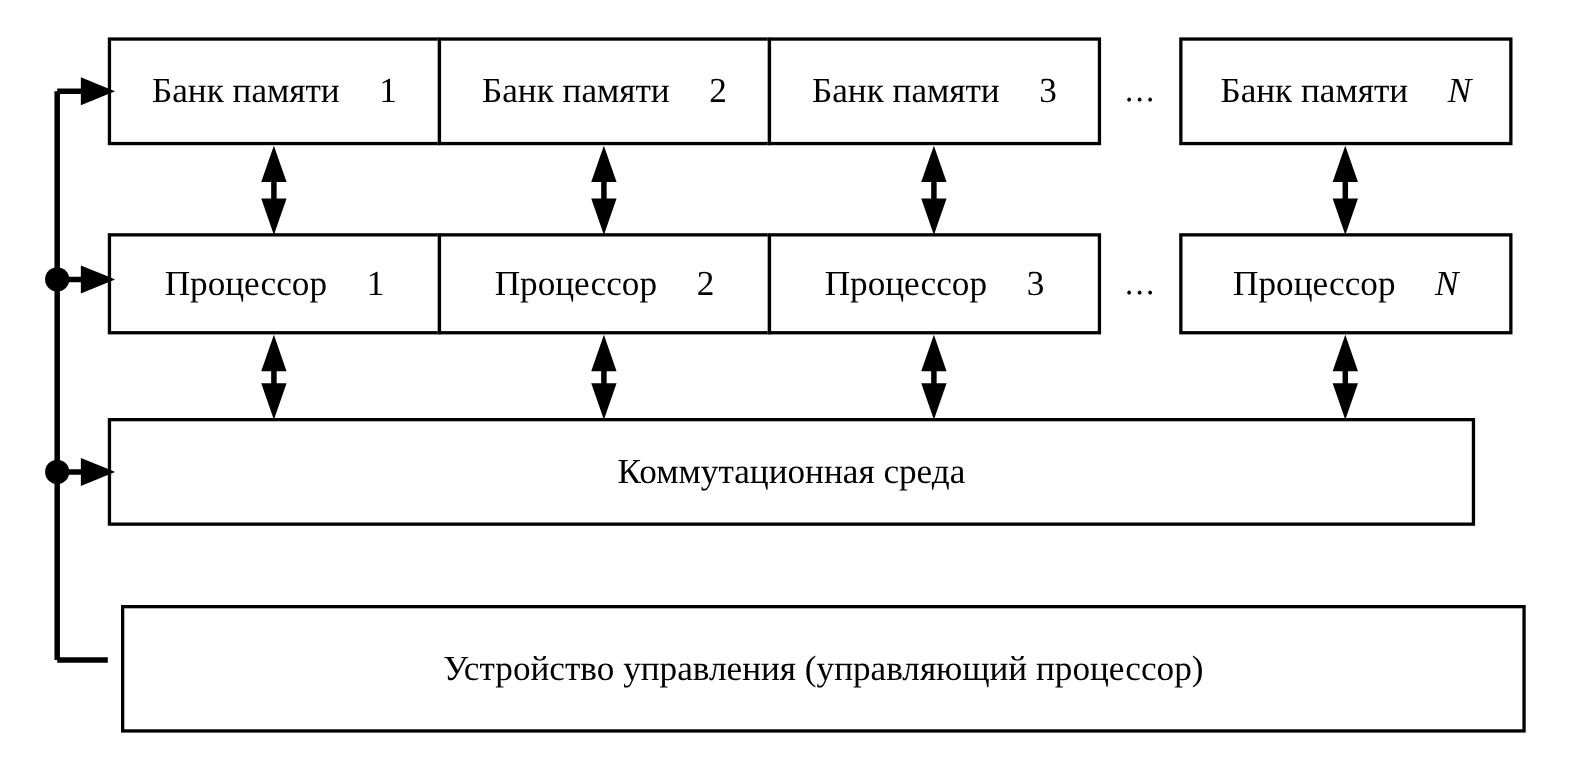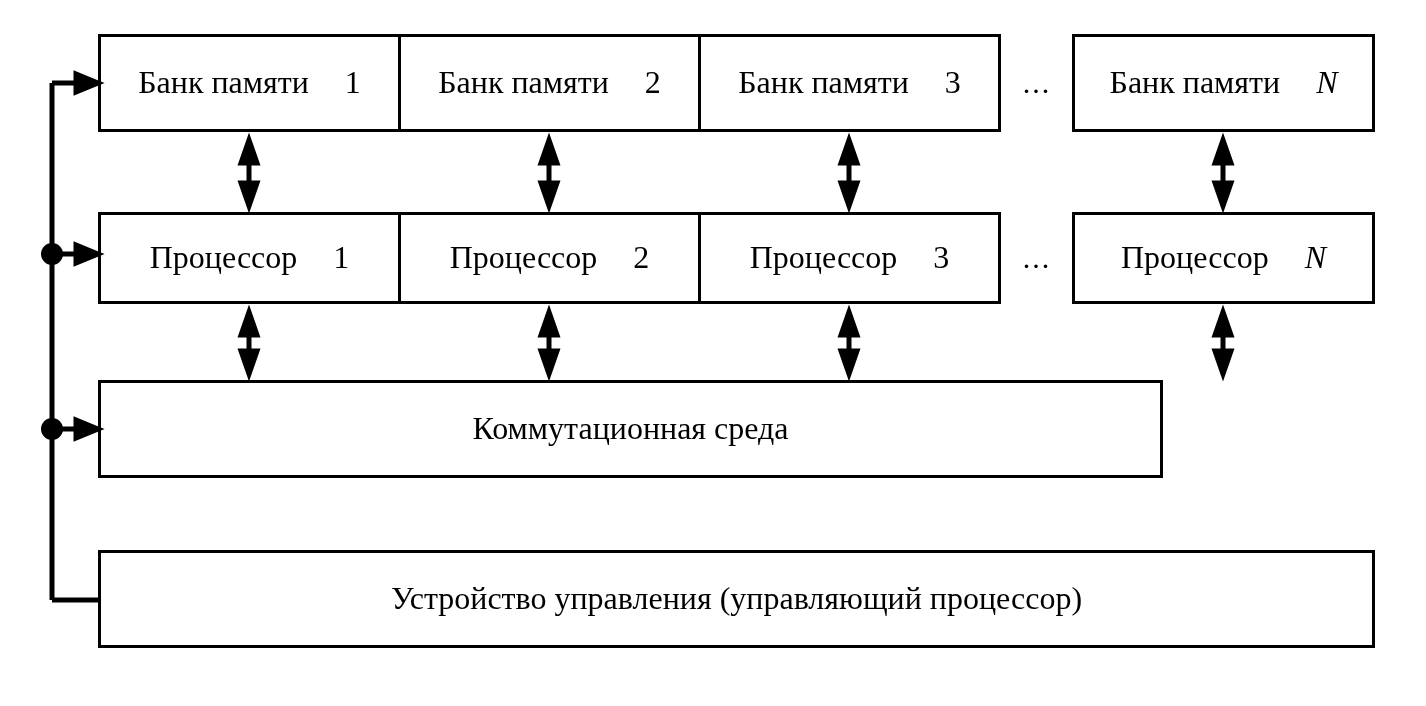--- a/index.html
+++ b/index.html
@@ -87,25 +87,25 @@
   <div class="box" style="left:698px; top:212px; width:303px; height:92px;">
     <span>Процессор </span>
       <span>3</span>
   </div>
   <div class="ellipsis" style="left:1002px; top:212px; width:70px; height:92px;">...</div>
   <div class="box" style="left:1072px; top:212px; width:303px; height:92px;">
     <span>Процессор </span>
       <span class="ital">N</span>
   </div>
 
-  <div class="box" style="left:98px; top:380px; width:1065px; height:98px;">
+  <div class="box" style="left:98px; top:380px; width:1243px; height:98px;">
     <span>Коммутационная среда</span>
   </div>
 
-  <div class="box" style="left:98px; top:550px; width:1277px; height:98px;">
+  <div class="box" style="left:110px; top:550px; width:1277px; height:116px;">
     <span>Устройство управления (управляющий процессор)</span>
   </div>
 
   <svg class="overlay" viewBox="0 0 1426 706">
     <g stroke="#000000" stroke-width="5" fill="#000000">
 
       <g>
         <line x1="249" y1="152" x2="249" y2="194"></line>
         <polygon points="249,140 241,163 257,163"></polygon>
         <polygon points="249,206 241,183 257,183"></polygon>

